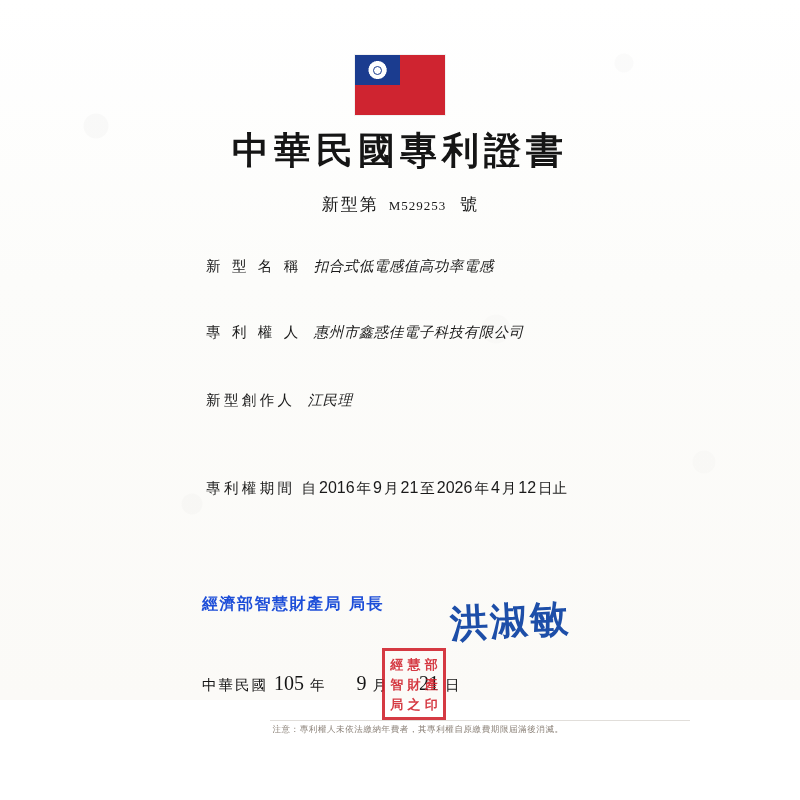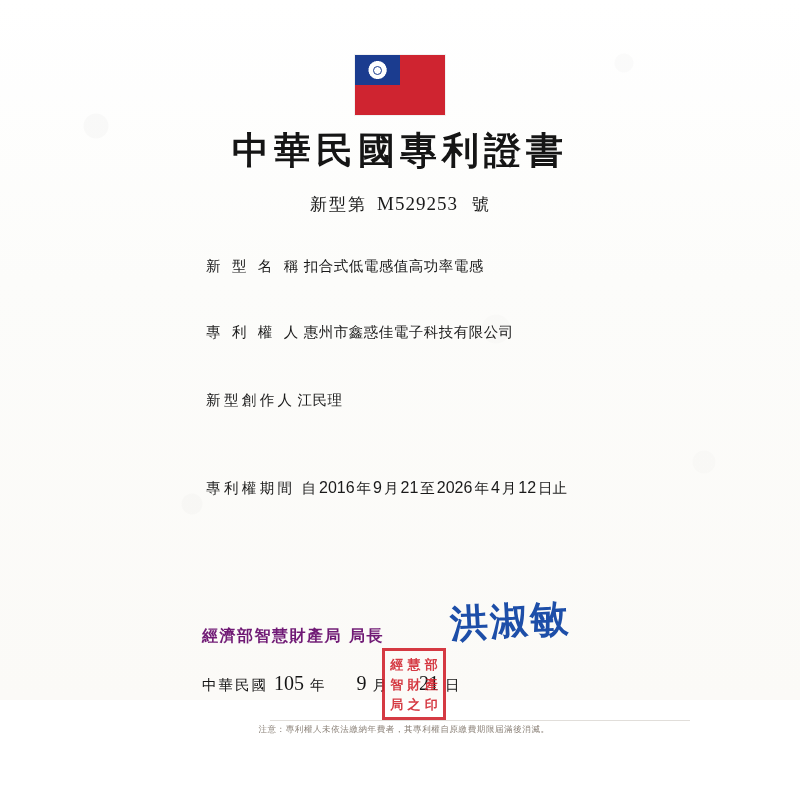--- a/index.html
+++ b/index.html
@@ -115,21 +115,21 @@
     top: 193px;
     width: 560px;
     text-align: center;
     font-family: "DejaVu Serif", serif;
     font-size: 17px;
     color: #1a1a1a;
   }
   .numline .lbl { letter-spacing: 2px; }
   .numline .num {
     font-family: "Liberation Serif", serif;
-    font-size: 19px;
+    font-size: 13px;
     letter-spacing: 1px;
     margin: 0 14px 8px 10px;
   }
   .numline .suffix { letter-spacing: 1px; }
 
   
   .field {
     position: absolute;
     left: 86px;
     width: 470px;
@@ -139,22 +139,23 @@
     white-space: nowrap;
   }
   .field .flabel {
     display: inline-block;
     letter-spacing: 3.4px;
     color: #1a1a1a;
     text-align: center;
   }
   .field .fvalue {
     display: inline-block;
-    margin-left: 2px;
+    margin-left: 12px;
     letter-spacing: 0.5px;
+    font-style: italic;
   }
   .f-name { top: 257px; }
   .f-owner { top: 323px; }
   .f-creator { top: 391px; }
 
   
   .term {
     position: absolute;
     left: 86px;
     top: 479px;
@@ -180,26 +181,26 @@
     font-size: 12.5px;
     line-height: 20px;
     color: #1f1f1f;
     letter-spacing: 0.4px;
   }
 
   
   .signer {
     position: absolute;
     left: 82px;
-    top: 626px;
+    top: 594px;
     font-family: "DejaVu Serif", serif;
     font-size: 16px;
     font-weight: bold;
     letter-spacing: 1.5px;
-    color: #701a75;
+    color: #1d4ed8;
   }
   .signature {
     position: absolute;
     left: 330px;
     top: 596px;
     font-family: "DejaVu Serif", serif;
     font-size: 38px;
     color: #1d4ea8;
     letter-spacing: 2px;
     transform: rotate(-3deg);
@@ -251,21 +252,21 @@
   }
   .seal-inner span {
     display: flex;
     align-items: center;
     justify-content: center;
   }
 
   
   .footer {
     position: absolute;
-    left: 4px;
+    left: 18px;
     top: 724px;
     width: 560px;
     text-align: center;
     font-family: "DejaVu Serif", serif;
     font-size: 8.5px;
     color: #8a8077;
     letter-spacing: 0.6px;
   }
   .footline {
     position: absolute;

